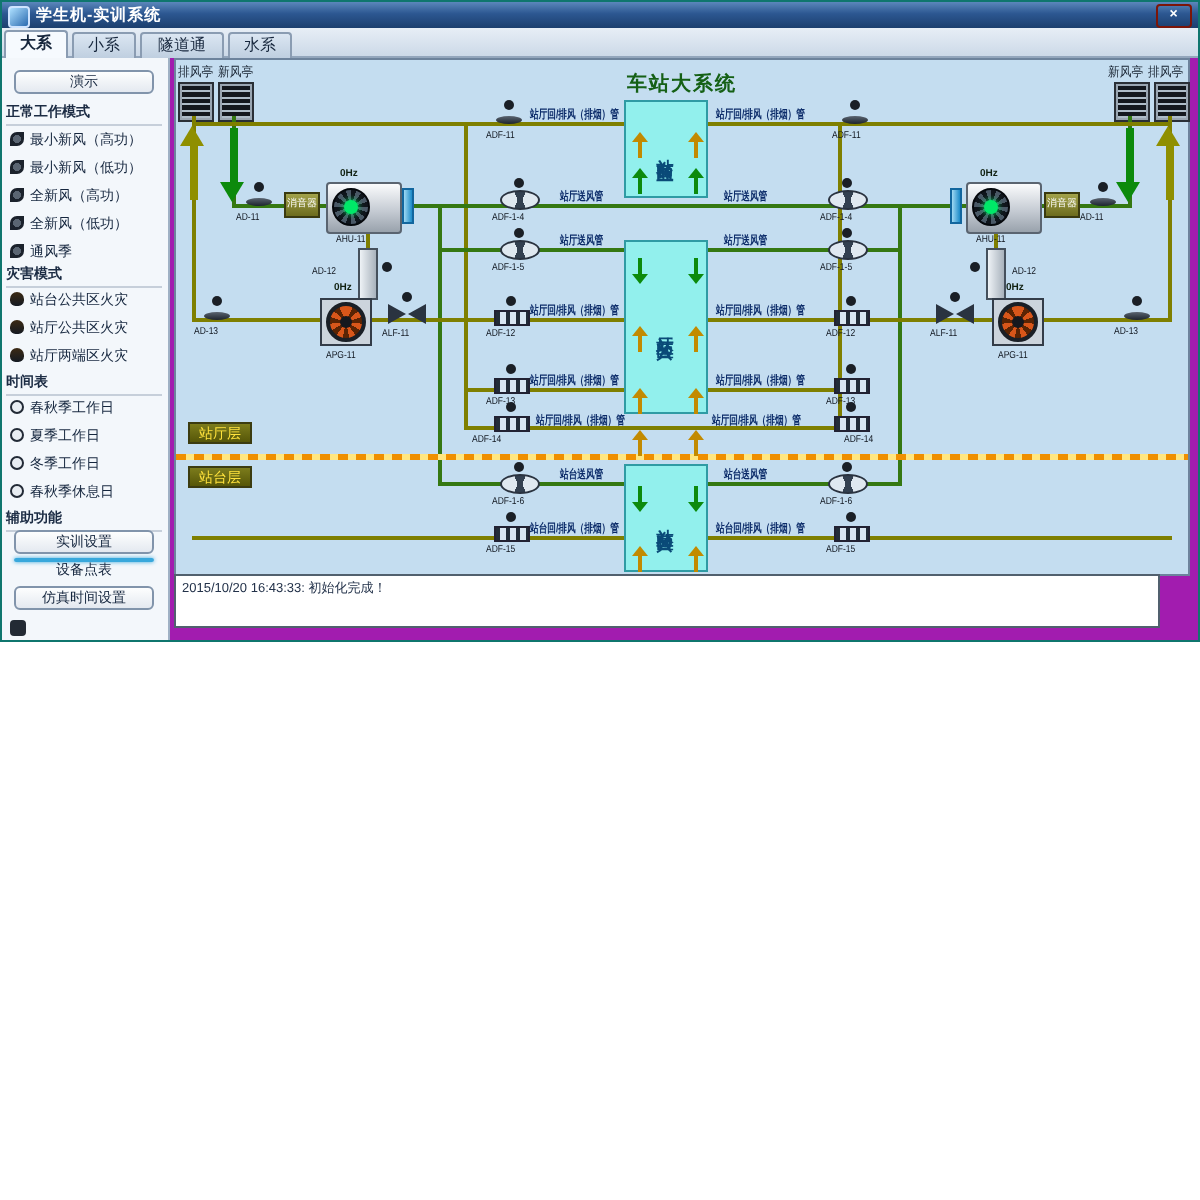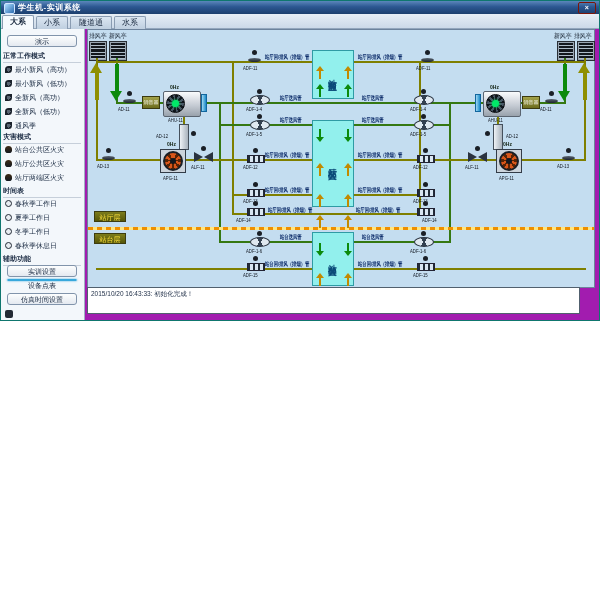--- a/index.html
+++ b/index.html
@@ -155,20 +155,21 @@
     <span class="sb-i" style="top:212px">春秋季休息日</span>
 
     <span class="sb-h" style="top:225px">辅助功能</span>
     <span class="sb-btn" style="top:236px">实训设置</span>
     <span class="sb-btn hl" style="top:250px">设备点表</span>
     <span class="sb-btn" style="top:264px">仿真时间设置</span>
     <span class="sb-ic cut-ic" style="top:281px;width:8px;height:8px"></span>
   </div>
 
   <div class="canvas">
+    <div class="ctitle">车站大系统</div>
 
     <span class="pavl" style="left:1px;top:2px">排风亭</span>
     <span class="pavl" style="left:21px;top:2px">新风亭</span>
     <div class="grille" style="left:2px;top:12px"></div>
     <div class="grille" style="left:22px;top:12px"></div>
 
     <span class="pavl" style="left:466px;top:2px">新风亭</span>
     <span class="pavl" style="left:486px;top:2px">排风亭</span>
     <div class="grille" style="left:470px;top:12px"></div>
     <div class="grille" style="left:490px;top:12px"></div>

